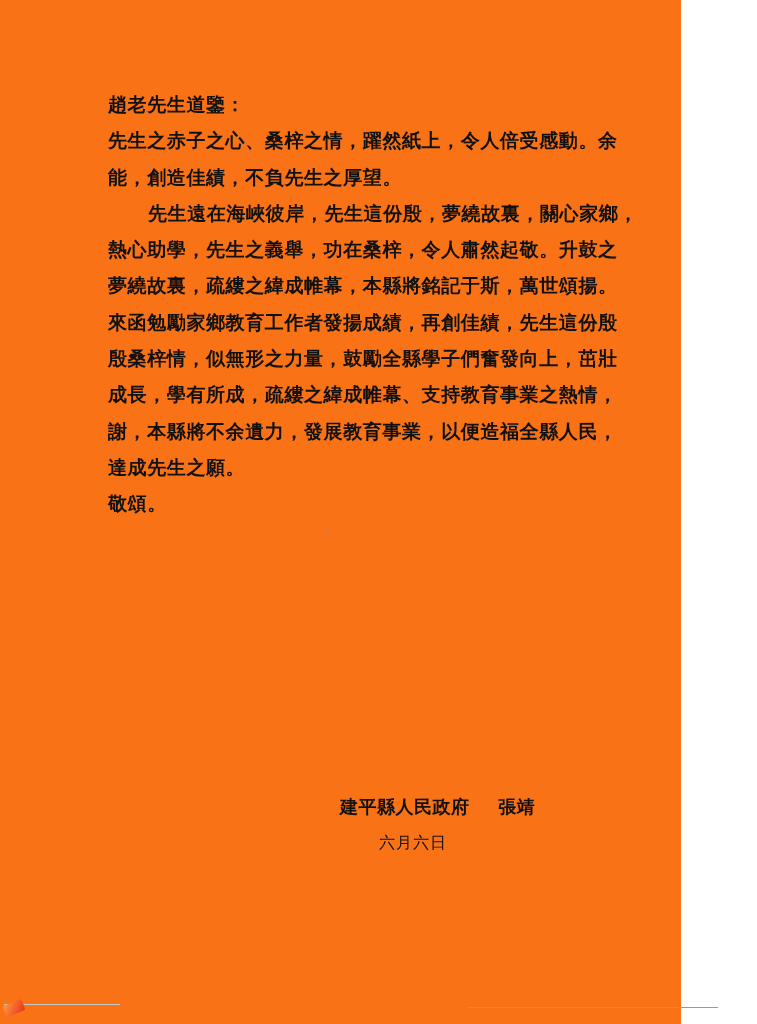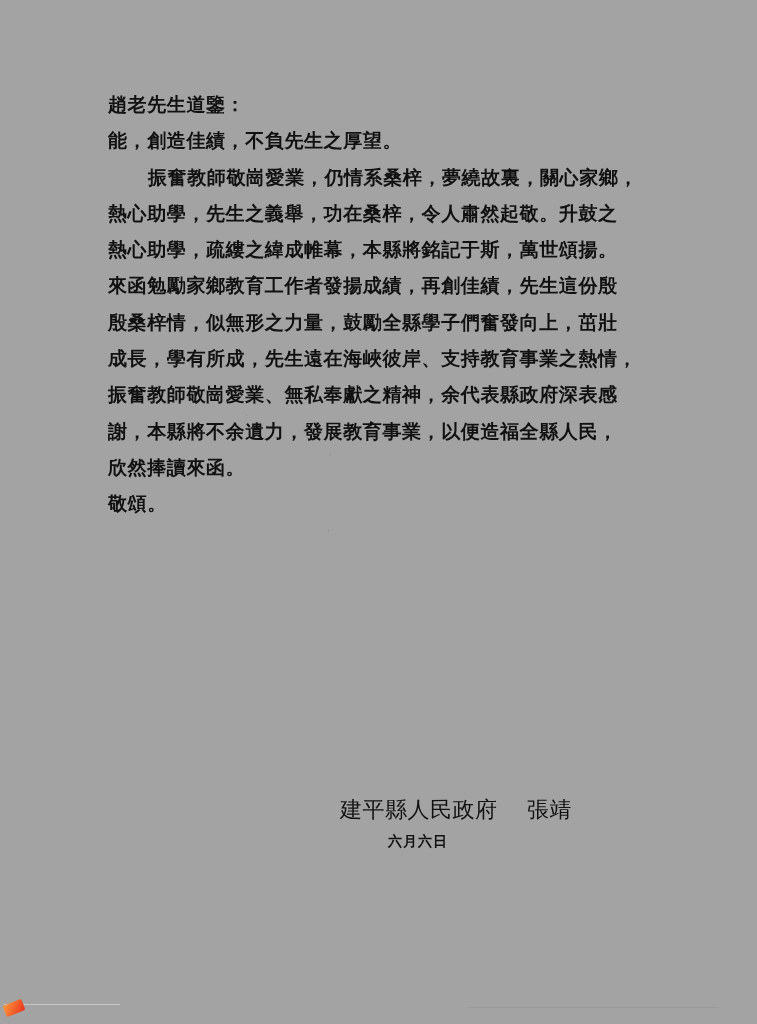--- a/index.html
+++ b/index.html
@@ -11,23 +11,23 @@
       width: 757px;
       height: 1024px;
       position: relative;
       overflow: hidden;
       font-family: "DejaVu Sans", "Liberation Sans", sans-serif;
       color: #111111;
     }
     .page {
       position: absolute;
       left: 0; top: 0;
-      width: 757px;
+      width: 681px;
       height: 1024px;
-      background: #a3a3a3;
+      background: #f97316;
     }
     .letter-body {
       position: absolute;
       left: 108px;
       top: 86px;
       width: 510px;
       font-size: 19px;
       font-weight: bold;
       line-height: 36.3px;
       letter-spacing: 0.6px;
@@ -37,37 +37,37 @@
       white-space: nowrap;
       height: 36.3px;
     }
     .indent {
       padding-left: 40px;
     }
     .signature {
       position: absolute;
       left: 340px;
       top: 795px;
-      font-size: 22px;
-      font-weight: normal;
+      font-size: 18px;
+      font-weight: bold;
       letter-spacing: 0.5px;
     }
     .sig-org {
       display: inline-block;
     }
     .sig-name {
       display: inline-block;
       margin-left: 22px;
     }
     .date {
       position: absolute;
-      left: 388px;
+      left: 379px;
       top: 833px;
-      font-size: 14px;
-      font-weight: bold;
+      font-size: 16px;
+      font-weight: normal;
       letter-spacing: 1px;
     }
     .scan-line-left {
       position: absolute;
       left: 4px;
       top: 1004px;
       width: 116px;
       height: 1px;
       background: #c8c8c8;
     }
@@ -95,30 +95,30 @@
       background: #888;
     }
   </style>
 </head>
 <body>
 
 <div class="page">
 
   <div class="letter-body">
     <span class="line">趙老先生道鑒：</span>
+    <span class="line">先生之赤子之心、桑梓之情，躍然紙上，令人倍受感動。余</span>
     <span class="line">能，創造佳績，不負先生之厚望。</span>
-    <span class="line indent">振奮教師敬崗愛業，仍情系桑梓，夢繞故裏，關心家鄉，</span>
+    <span class="line indent">先生遠在海峽彼岸，先生這份殷，夢繞故裏，關心家鄉，</span>
     <span class="line">熱心助學，先生之義舉，功在桑梓，令人肅然起敬。升鼓之</span>
-    <span class="line">熱心助學，疏縷之緯成帷幕，本縣將銘記于斯，萬世頌揚。</span>
+    <span class="line">夢繞故裏，疏縷之緯成帷幕，本縣將銘記于斯，萬世頌揚。</span>
     <span class="line">來函勉勵家鄉教育工作者發揚成績，再創佳績，先生這份殷</span>
     <span class="line">殷桑梓情，似無形之力量，鼓勵全縣學子們奮發向上，茁壯</span>
-    <span class="line">成長，學有所成，先生遠在海峽彼岸、支持教育事業之熱情，</span>
-    <span class="line">振奮教師敬崗愛業、無私奉獻之精神，余代表縣政府深表感</span>
+    <span class="line">成長，學有所成，疏縷之緯成帷幕、支持教育事業之熱情，</span>
     <span class="line">謝，本縣將不余遺力，發展教育事業，以便造福全縣人民，</span>
-    <span class="line">欣然捧讀來函。</span>
+    <span class="line">達成先生之願。</span>
     <span class="line">敬頌。</span>
   </div>
 
   <div class="signature">
     <span class="sig-org">建平縣人民政府</span>
     <span class="sig-name">張靖</span>
   </div>
 
   <div class="date">六月六日</div>
 

